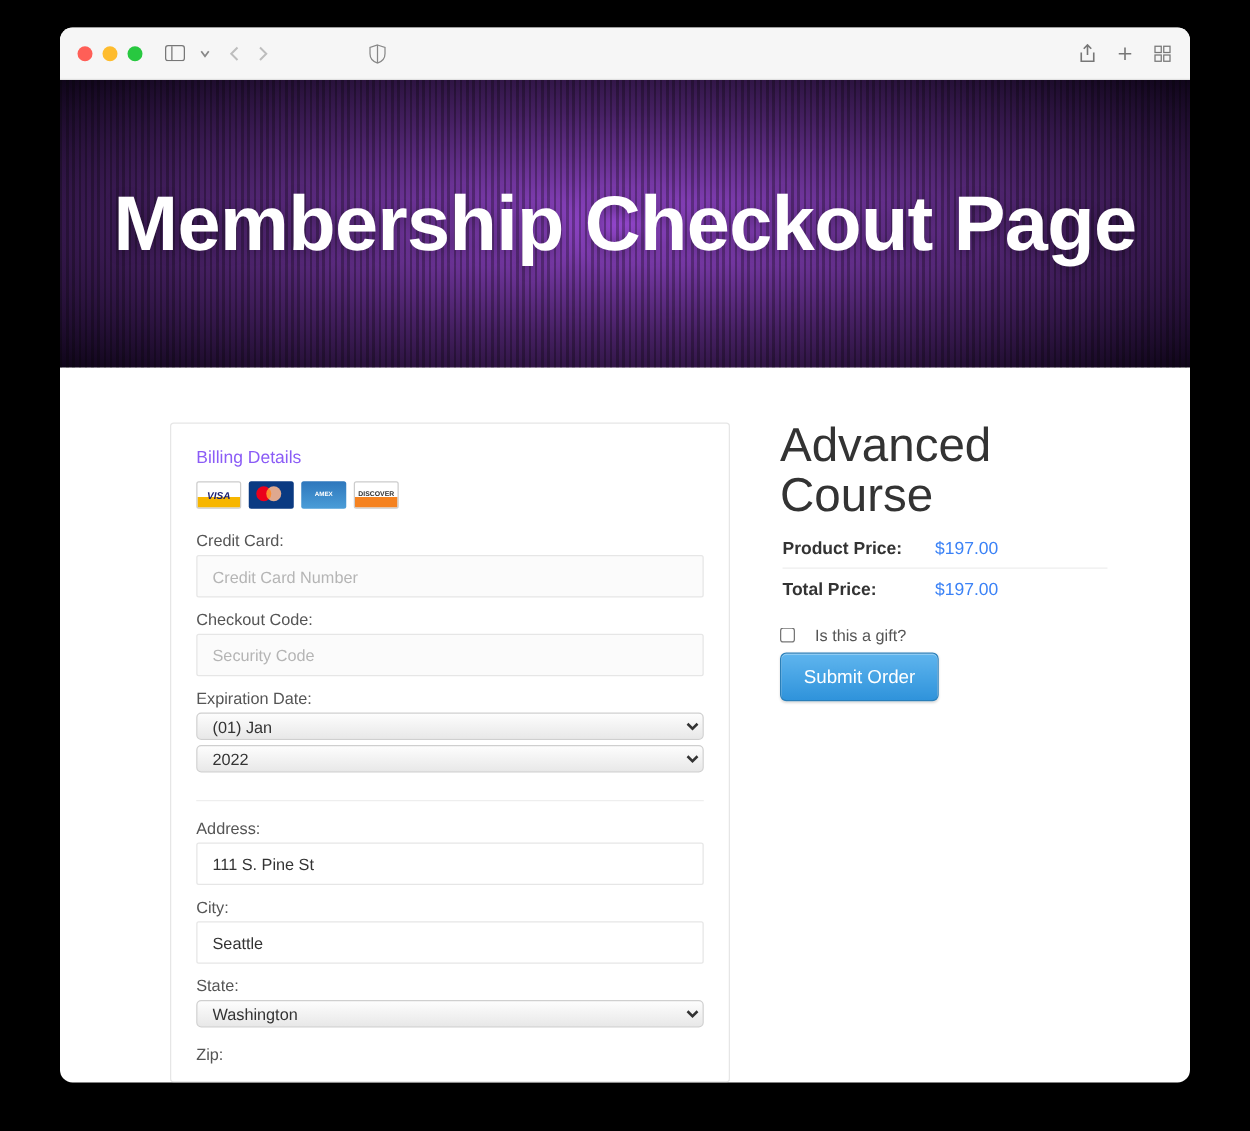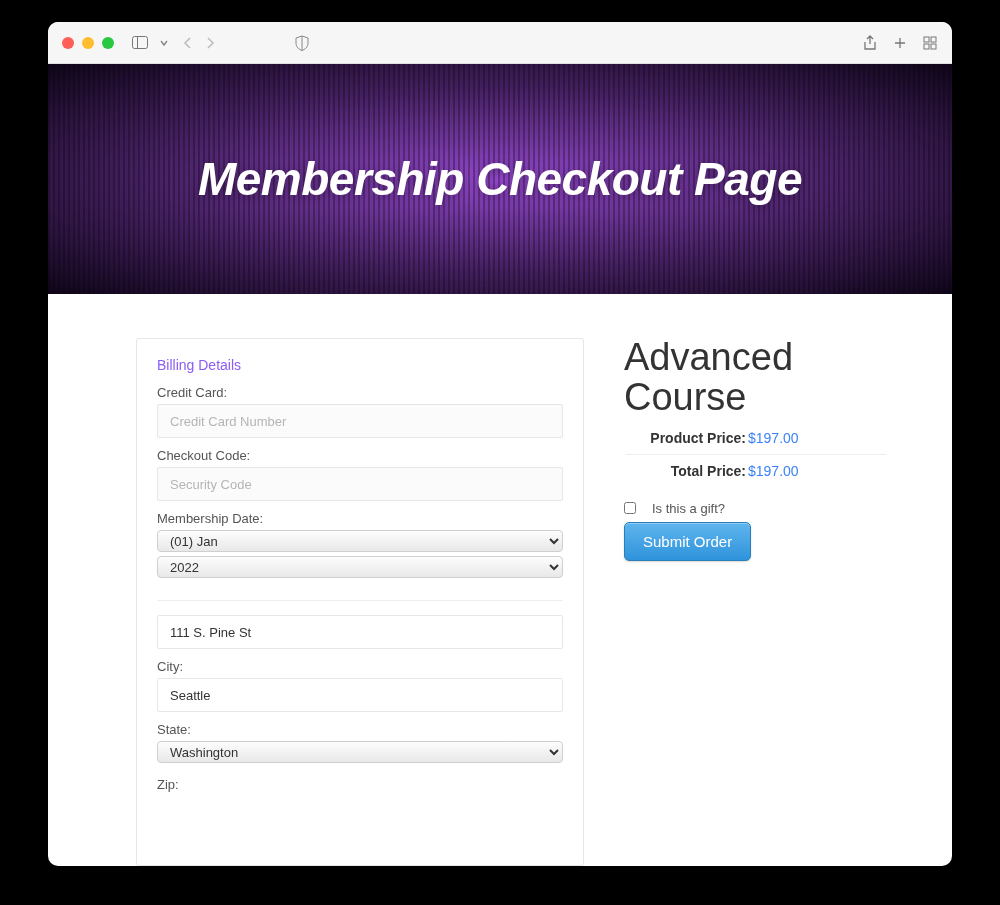--- a/index.html
+++ b/index.html
@@ -71,26 +71,25 @@
     .hero::before, .hero::after {
       content:"";
       position:absolute; inset:0;
       background: repeating-linear-gradient(90deg, rgba(0,0,0,0.25) 0 2px, transparent 2px 5px);
       mix-blend-mode: multiply;
       opacity:.6;
       pointer-events:none;
     }
     .hero h1 {
       color: #fff;
-      font-size: 46px;
+      font-size: 62px;
       font-weight: 800;
       letter-spacing: -0.5px;
       z-index: 2;
       text-shadow: 0 2px 10px rgba(0,0,0,0.3);
-      font-style: italic;
     }
 
     
     .content {
       display: flex;
       padding: 44px 64px 0 88px;
       gap: 40px;
       height: calc(100% - 42px - 230px);
       overflow: hidden;
     }
@@ -160,21 +159,21 @@
     .sidebar { flex: 1; }
     .product-name {
       font-size: 38px;
       font-weight: 300;
       color: #333;
       line-height: 1.05;
       margin-bottom: 4px;
     }
     .price-table { width: 100%; font-size: 14px; }
     .price-table td { padding: 6px 0; }
-    .price-table td:first-child { font-weight: 700; color: #333; width: 120px; text-align: right; }
+    .price-table td:first-child { font-weight: 700; color: #333; width: 120px; }
     .price-table td:last-child { color: #3b82f6; margin-top: 16px; }
     .price-sep td { border-top: 1px solid #eee; padding:0; height:1px; }
     .gift { margin-top: 14px; display: flex; align-items: center; gap: 16px; font-size: 13px; color: #555; }
     .gift input { width: 12px; height: 12px; }
     .submit {
       margin-top: 6px;
       padding: 10px 18px;
       font-size: 15px;
       color: #fff;
       background: linear-gradient(#5fb5ee, #2f93db);
@@ -251,38 +250,51 @@
 
   <div class="hero">
     <h1>Membership Checkout Page</h1>
   </div>
 
   <div class="content">
 
     <div class="panel">
       <div class="panel-title">Billing Details</div>
 
+      <div class="card-icons">
+        <div class="cc visa">
+            <span>VISA</span>
+          </div>
+        <div class="cc mc"></div>
+        <div class="cc amex">
+            <span style="font-size:5px">AMEX</span>
+          </div>
+        <div class="cc disc">
+            <span>DISCOVER</span>
+          </div>
+      </div>
 
       <label class="field-label">Credit Card:</label>
       <input class="text-input" type="text" placeholder="Credit Card Number" style="">
 
       <label class="field-label">Checkout Code:</label>
       <input class="text-input" type="text" placeholder="Security Code" style="">
 
-      <label class="field-label">Membership Date:</label>
+      <label class="field-label">Expiration Date:</label>
       <select class="native-select">
         <option>(01) Jan</option>
       </select>
       <select class="native-select">
         <option>2022</option>
       </select>
 
       <hr class="divider">
 
 
+      <label class="field-label">Address:</label>
       <input class="text-input filled" type="text" value="111 S. Pine St" style="">
 
       <label class="field-label">City:</label>
       <input class="text-input filled" type="text" value="Seattle" style="">
 
       <label class="field-label">State:</label>
       <select class="native-select">
         <option>Washington</option>
       </select>
 

